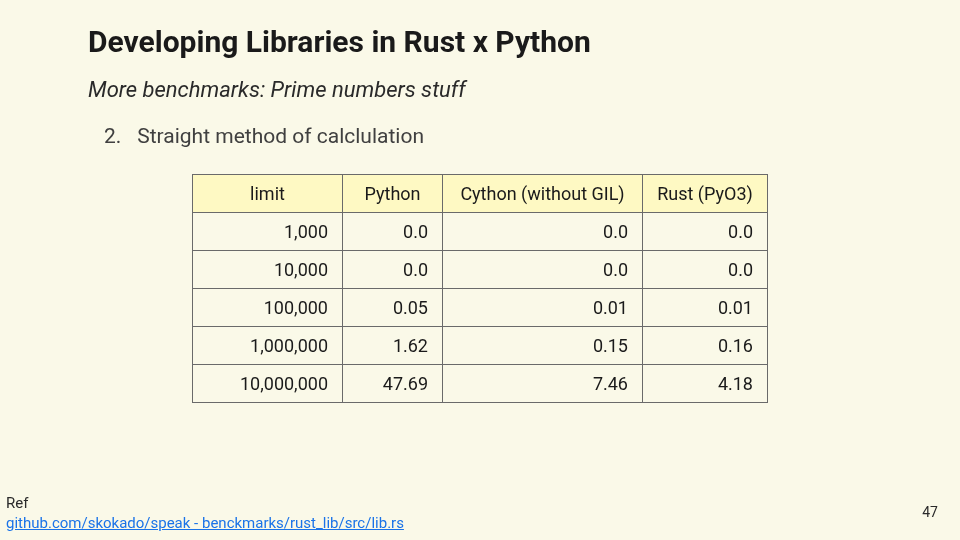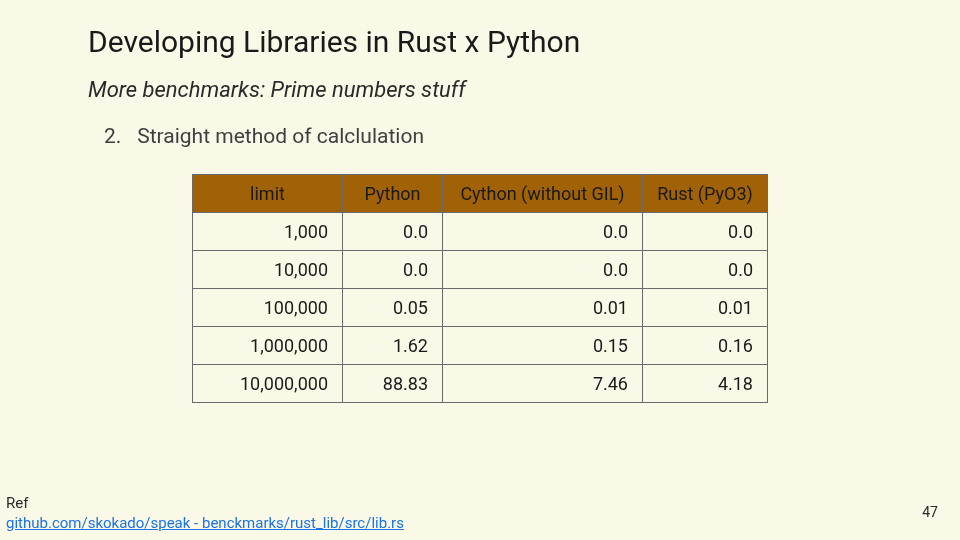--- a/index.html
+++ b/index.html
@@ -11,21 +11,21 @@
       width: 960px;
       height: 540px;
       background: #faf9e8;
       color: #1a1a1a;
       font-family: -apple-system, BlinkMacSystemFont, "Segoe UI", Roboto, "Open Sans", sans-serif;
       position: relative;
       padding: 24px 88px 0 88px;
     }
     .title {
       font-size: 30px;
-      font-weight: 400;
+      font-weight: 700;
       margin-bottom: 18px;
     }
     .subtitle {
       font-size: 22px;
       font-weight: 400;
       color: #2a2a2a;
       margin-bottom: 22px;
       font-style: italic;
     }
     .numbered {
@@ -47,21 +47,21 @@
       border-collapse: collapse;
       font-size: 18px;
     }
     th, td {
       border: 1px solid #6a6a6a;
       padding: 8px 14px;
       text-align: right;
       height: 38px;
     }
     th {
-      background: #a16207;
+      background: #fef9c3;
       font-weight: 400;
       text-align: center;
     }
     td.bold {
       font-weight: 400;
     }
     .col-limit { width: 150px; }
     .col-python { width: 100px; }
     .col-cython { width: 200px; }
     .col-rust { width: 125px; }
@@ -127,21 +127,21 @@
           <td class="bold">0.01</td>
         </tr>
         <tr>
           <td>1,000,000</td>
           <td>1.62</td>
           <td class="bold">0.15</td>
           <td class="bold">0.16</td>
         </tr>
         <tr>
           <td>10,000,000</td>
-          <td>88.83</td>
+          <td>47.69</td>
           <td class="bold">7.46</td>
           <td class="bold">4.18</td>
         </tr>
       </tbody>
   </table>
 </div>
 
 <div class="footer">
   <div class="ref-label">Ref</div>
   <a class="ref-link" href="#">github.com/skokado/speak - benckmarks/rust_lib/src/lib.rs</a>

